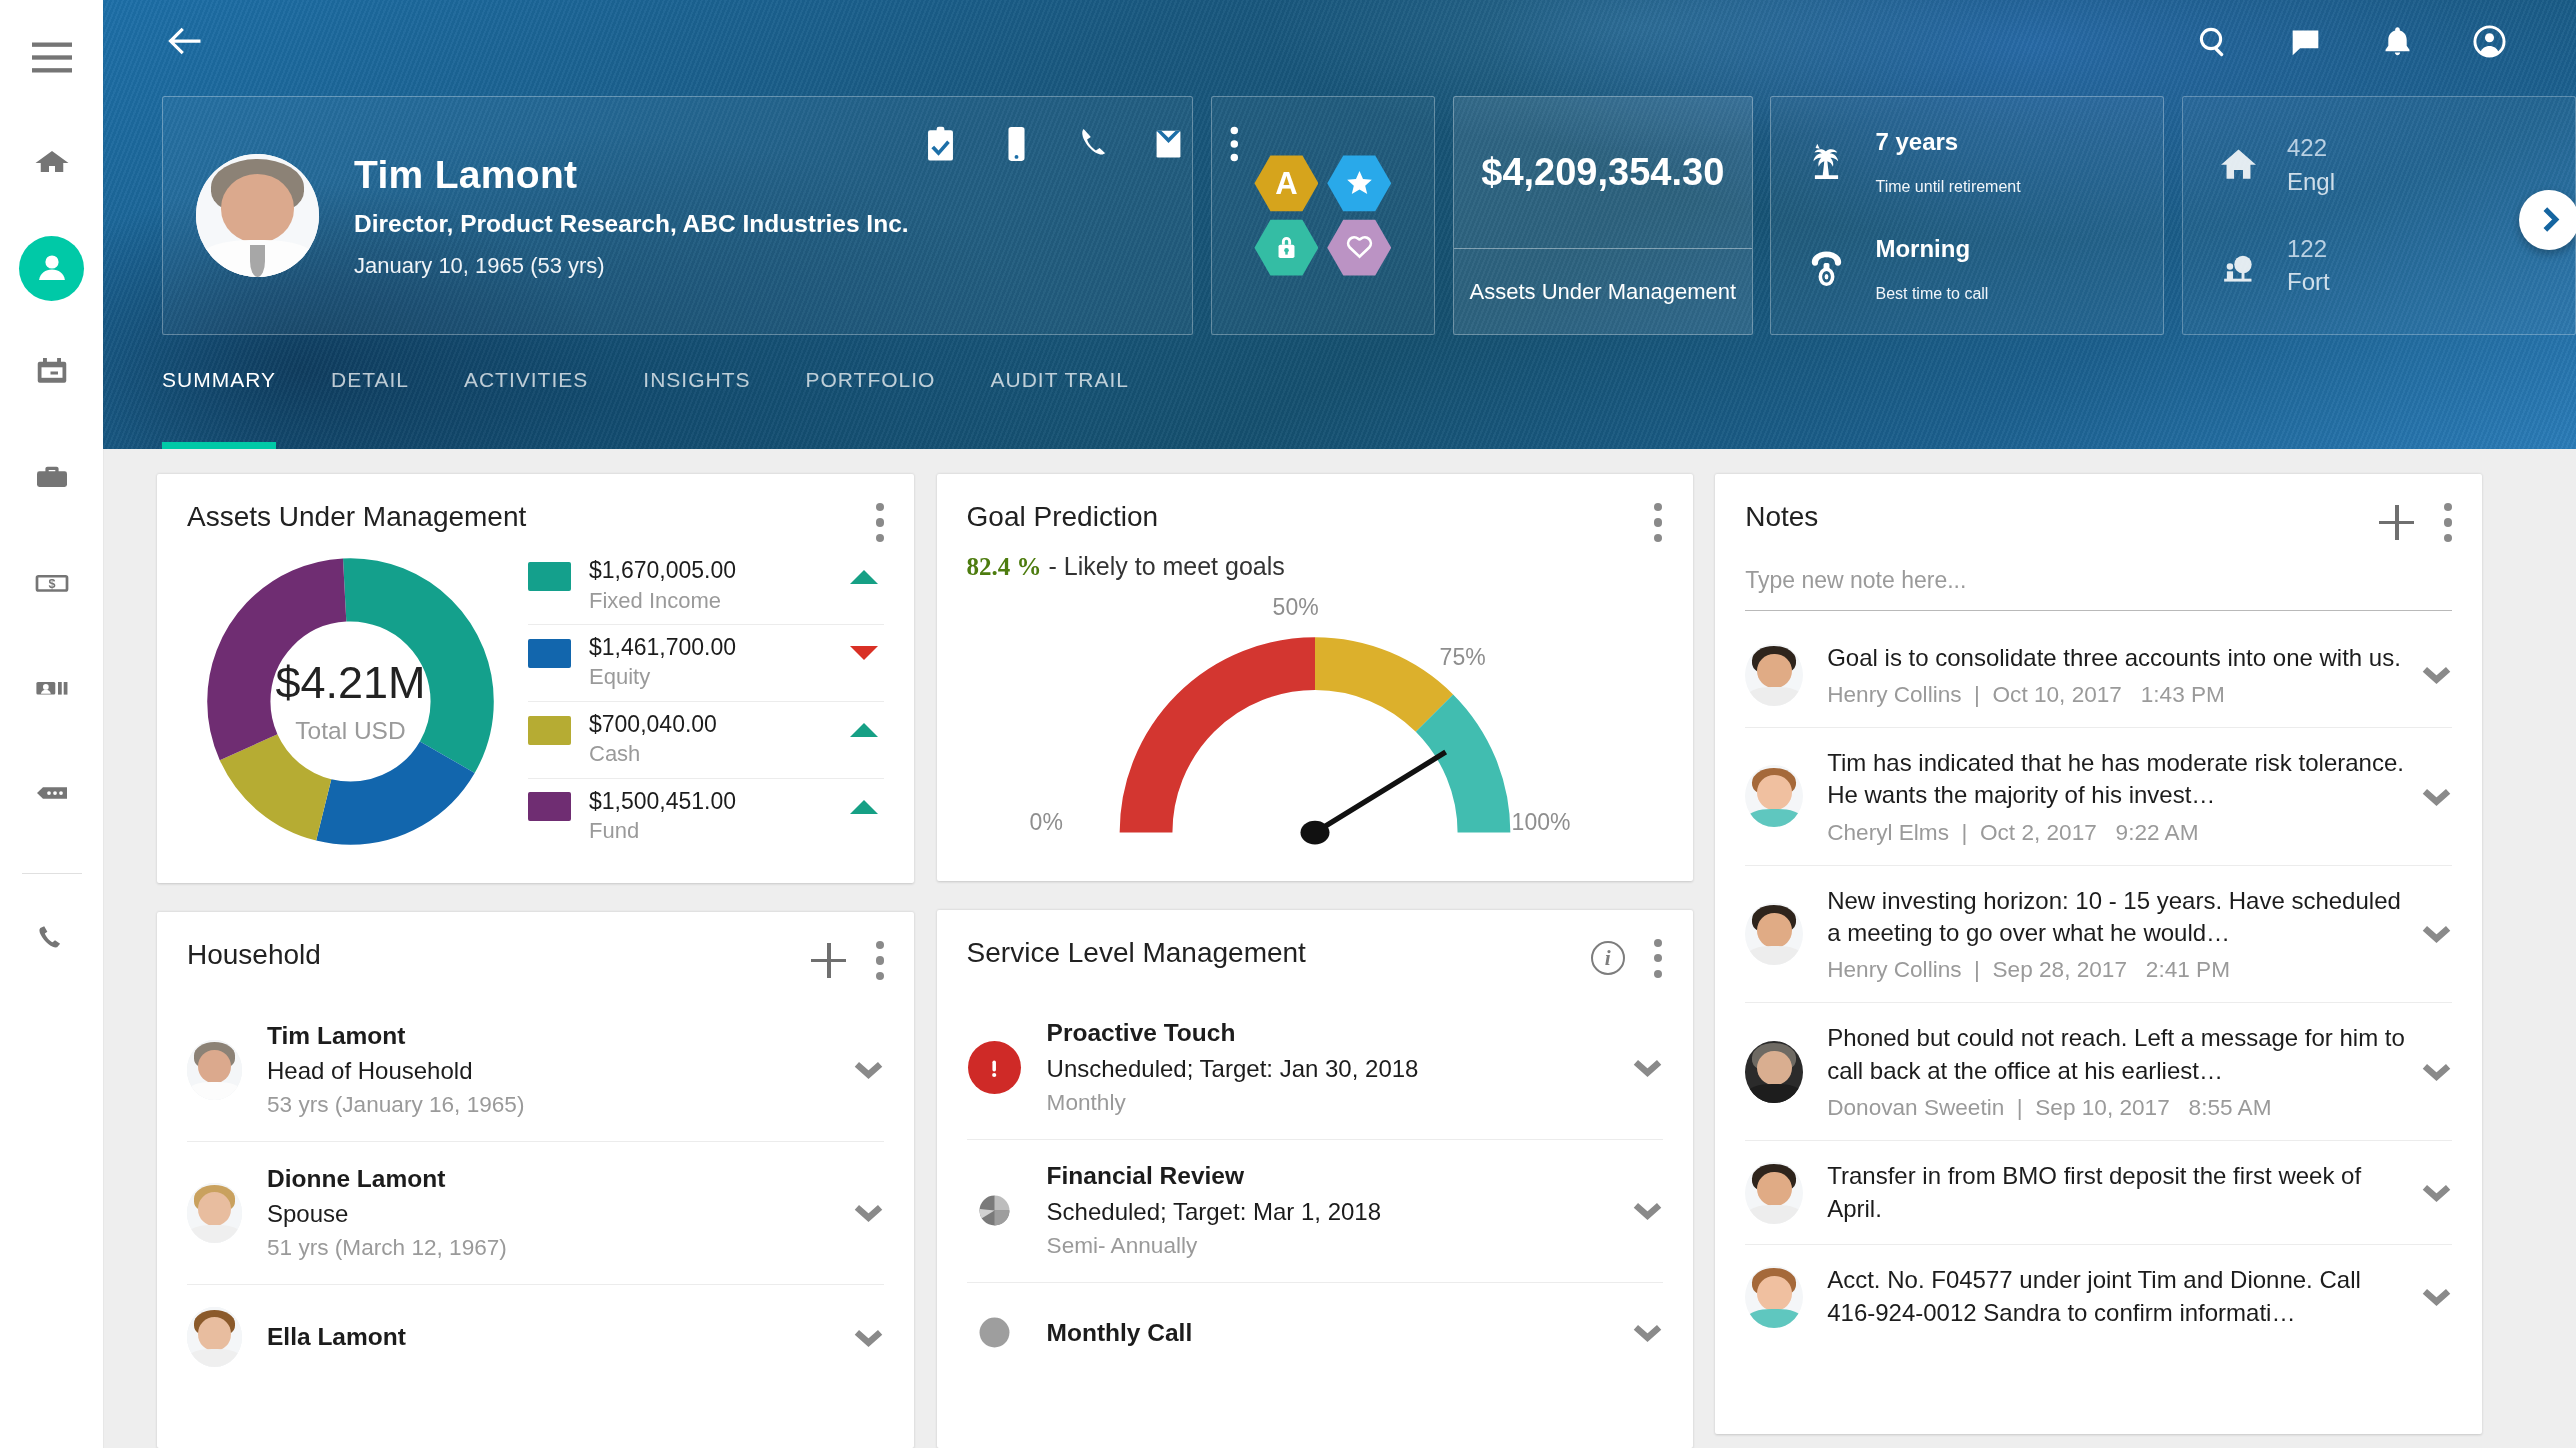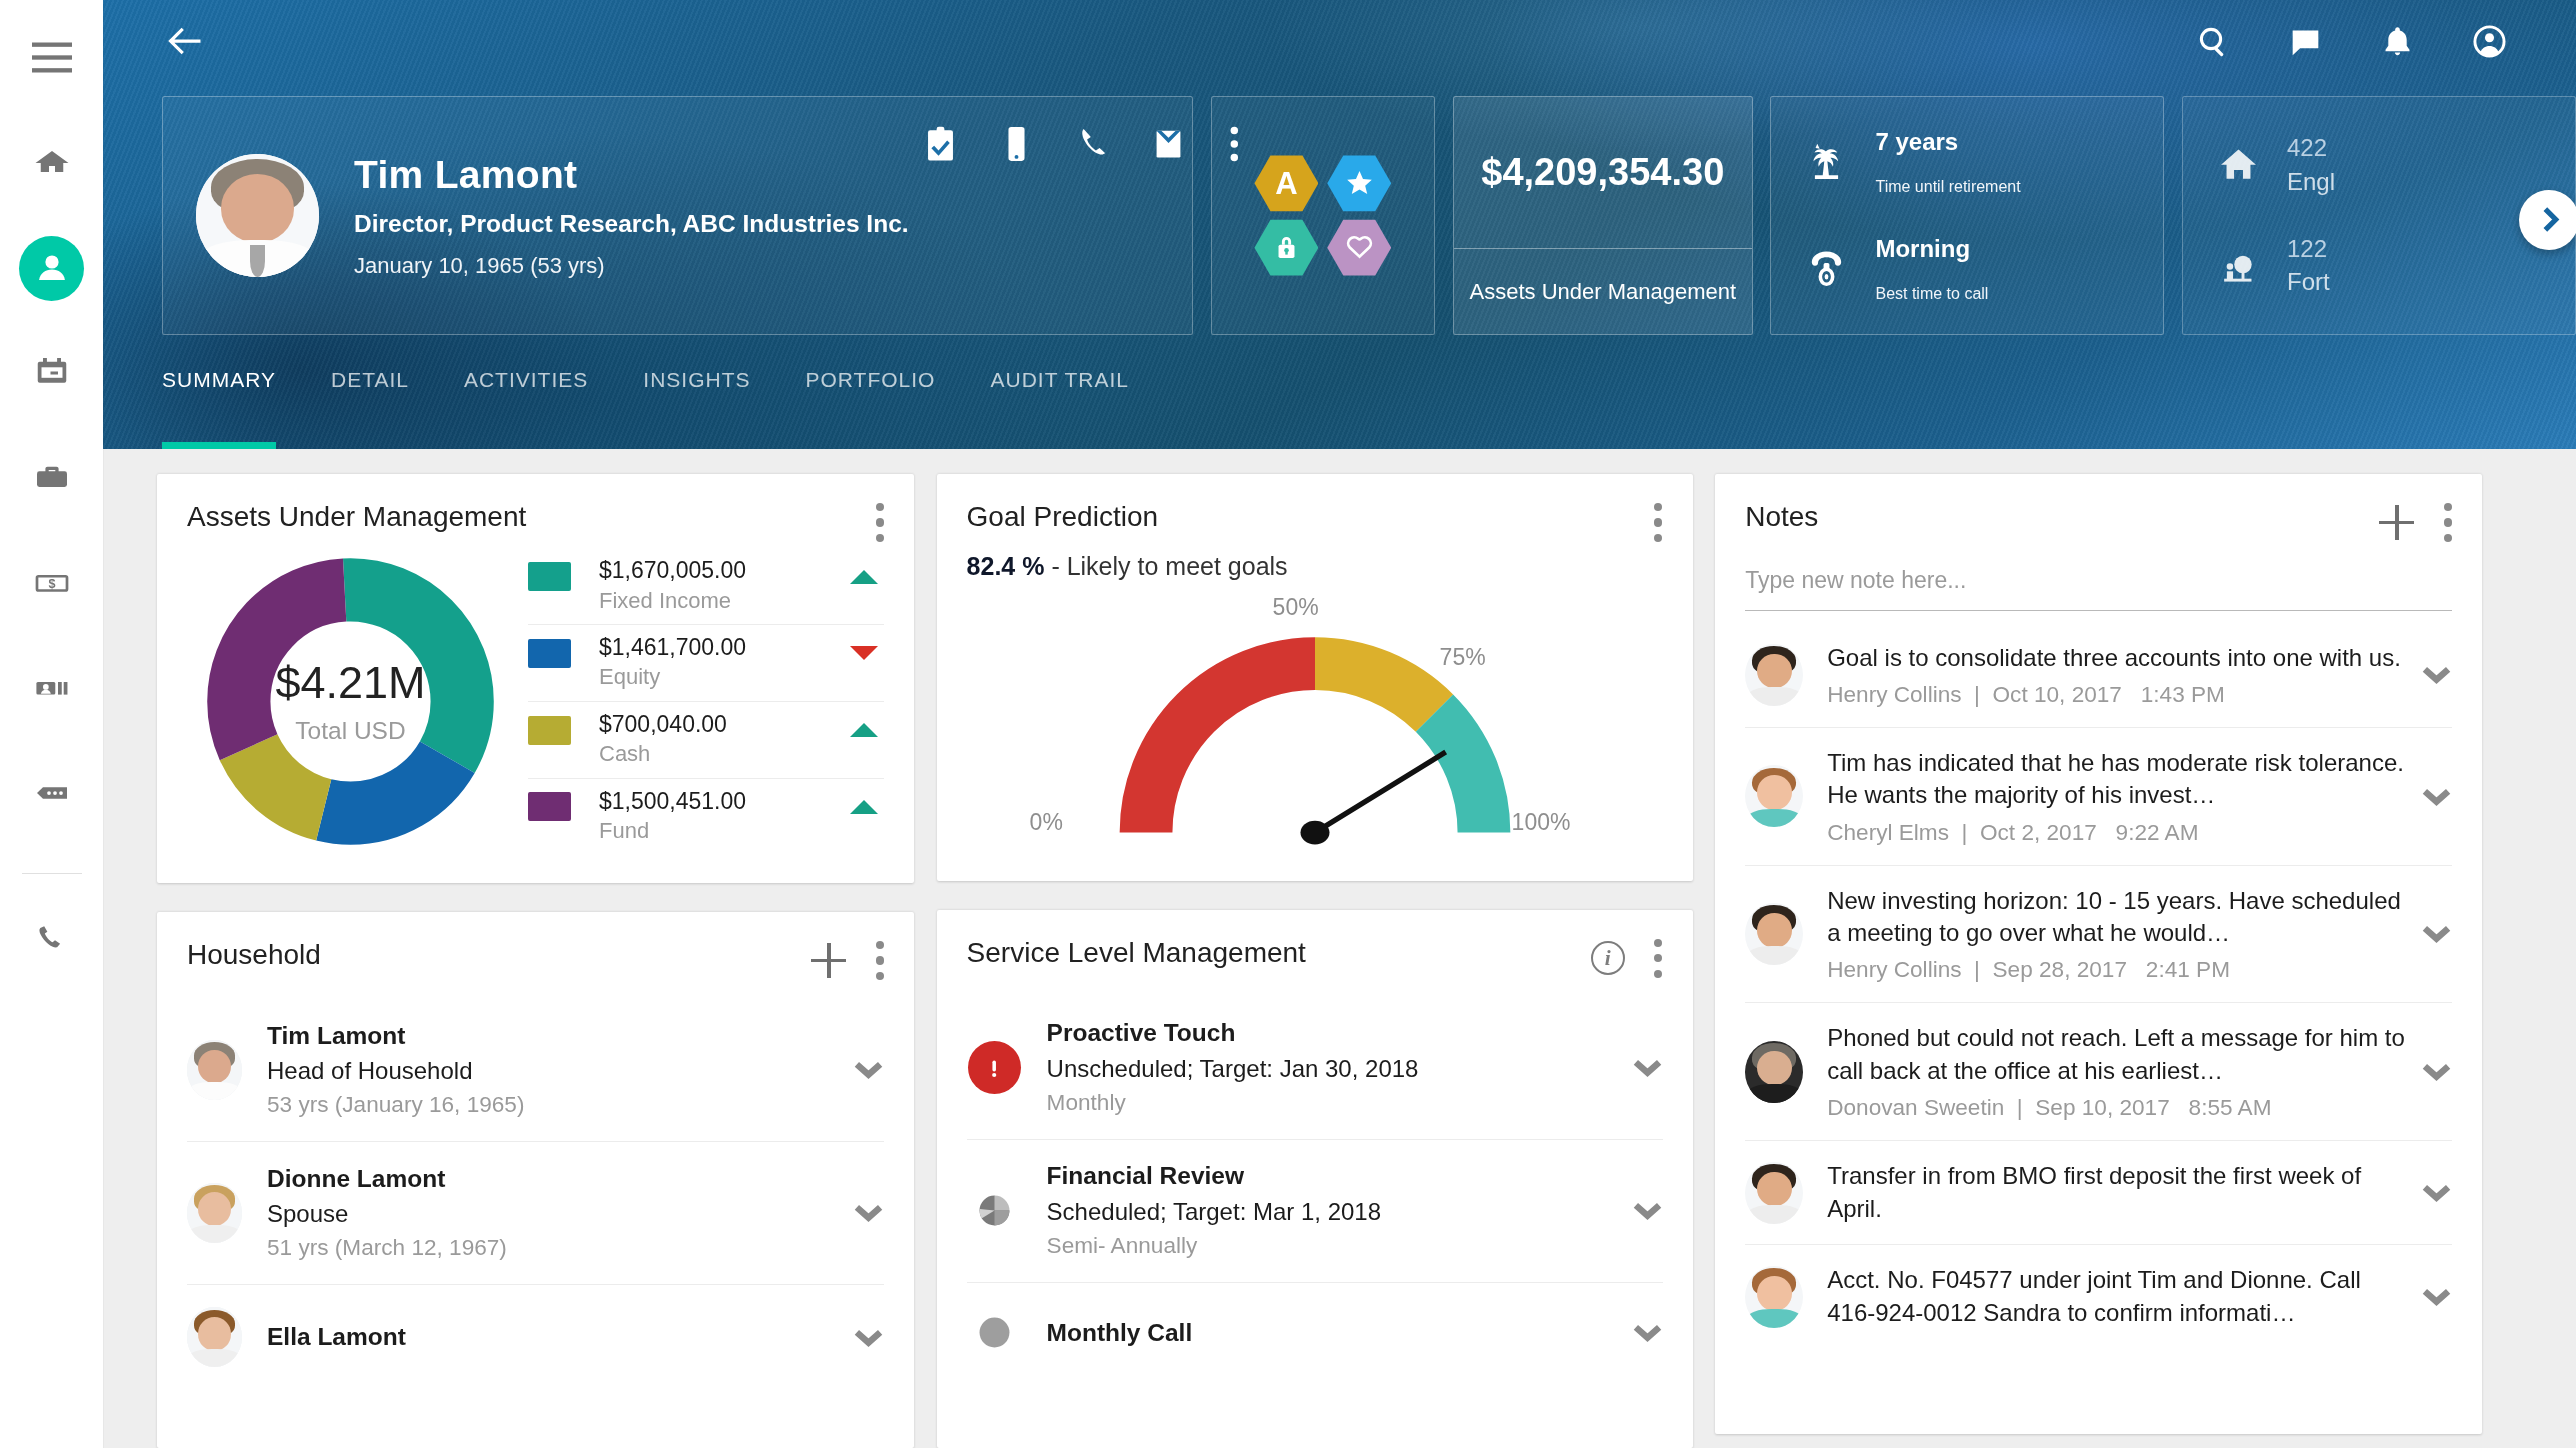--- a/index.html
+++ b/index.html
@@ -166,30 +166,30 @@
   
   .aum-body { display:flex; padding: 6.3px 30px 30px 30px; }
   .donut-wrap { width: 327px; display:flex; align-items:center; justify-content:center; position:relative; }
   .donut-center { position:absolute; text-align:center; width: 100%; }
   .donut-center .big { font-size: 45px; color:#222; line-height:1; }
   .donut-center .sub { font-size: 24.5px; color:#9a9a9a; margin-top: 14px; line-height:1; }
   .legend { flex: 1 1 auto; padding-left: 14px; display:flex; flex-direction:column; justify-content:center; }
   .leg-row { display:flex; align-items:flex-start; padding: 10px 0 11.3px 0; }
   .leg-row + .leg-row { border-top: 1.3px solid #ececec; }
   .leg-sw { width: 43px; height: 29px; border-radius: 1.9px; flex: 0 0 43px; margin-top: 3.8px; }
-  .leg-txt { margin-left: 28px; }
+  .leg-txt { margin-left: 18px; }
   .leg-amt { font-size: 23px; color: #1c1c1c; line-height: 1.1; }
   .leg-cat { font-size: 22px; color: #9a9a9a; margin-top: 5px; line-height: 1.1; }
   .leg-tri { margin-left: auto; width: 0; height: 0; margin-top: 11.3px; margin-right: 6.3px; }
   .tri-up { border-left: 14px solid transparent; border-right: 14px solid transparent; border-bottom: 14px solid #16a085; }
   .tri-dn { border-left: 14px solid transparent; border-right: 14px solid transparent; border-top: 14px solid #d93025; }
 
   
   .goal-sub { padding: 10px 30px 0 30px; font-size: 25px; color: #333; }
-  .goal-sub b { color: #0f172a; font-weight: bold; }
+  .goal-sub b { color: #4d7c0f; font-weight: bold; font-family: Liberation Serif, serif; }
   .gauge-wrap { position: relative; height: 295px; margin-top: 2.5px; }
   .gauge-lbl { position:absolute; font-size: 23px; color:#8e8e8e; }
 
   
   .list { padding: 0 30px; }
   .lrow { display:flex; align-items:center; padding: 22.6px 0; }
   .lrow + .lrow { border-top: 1.3px solid #ececec; }
   .lrow .av { width: 55px; height: 60px; border-radius: 50%; overflow:hidden; flex:0 0 55px; background:#eef1f4; }
   .lrow .body { margin-left: 25px; flex:1 1 auto; }
   .l-name { font-size: 24.5px; color:#1c1c1c; font-weight: bold; line-height:1.15; }

